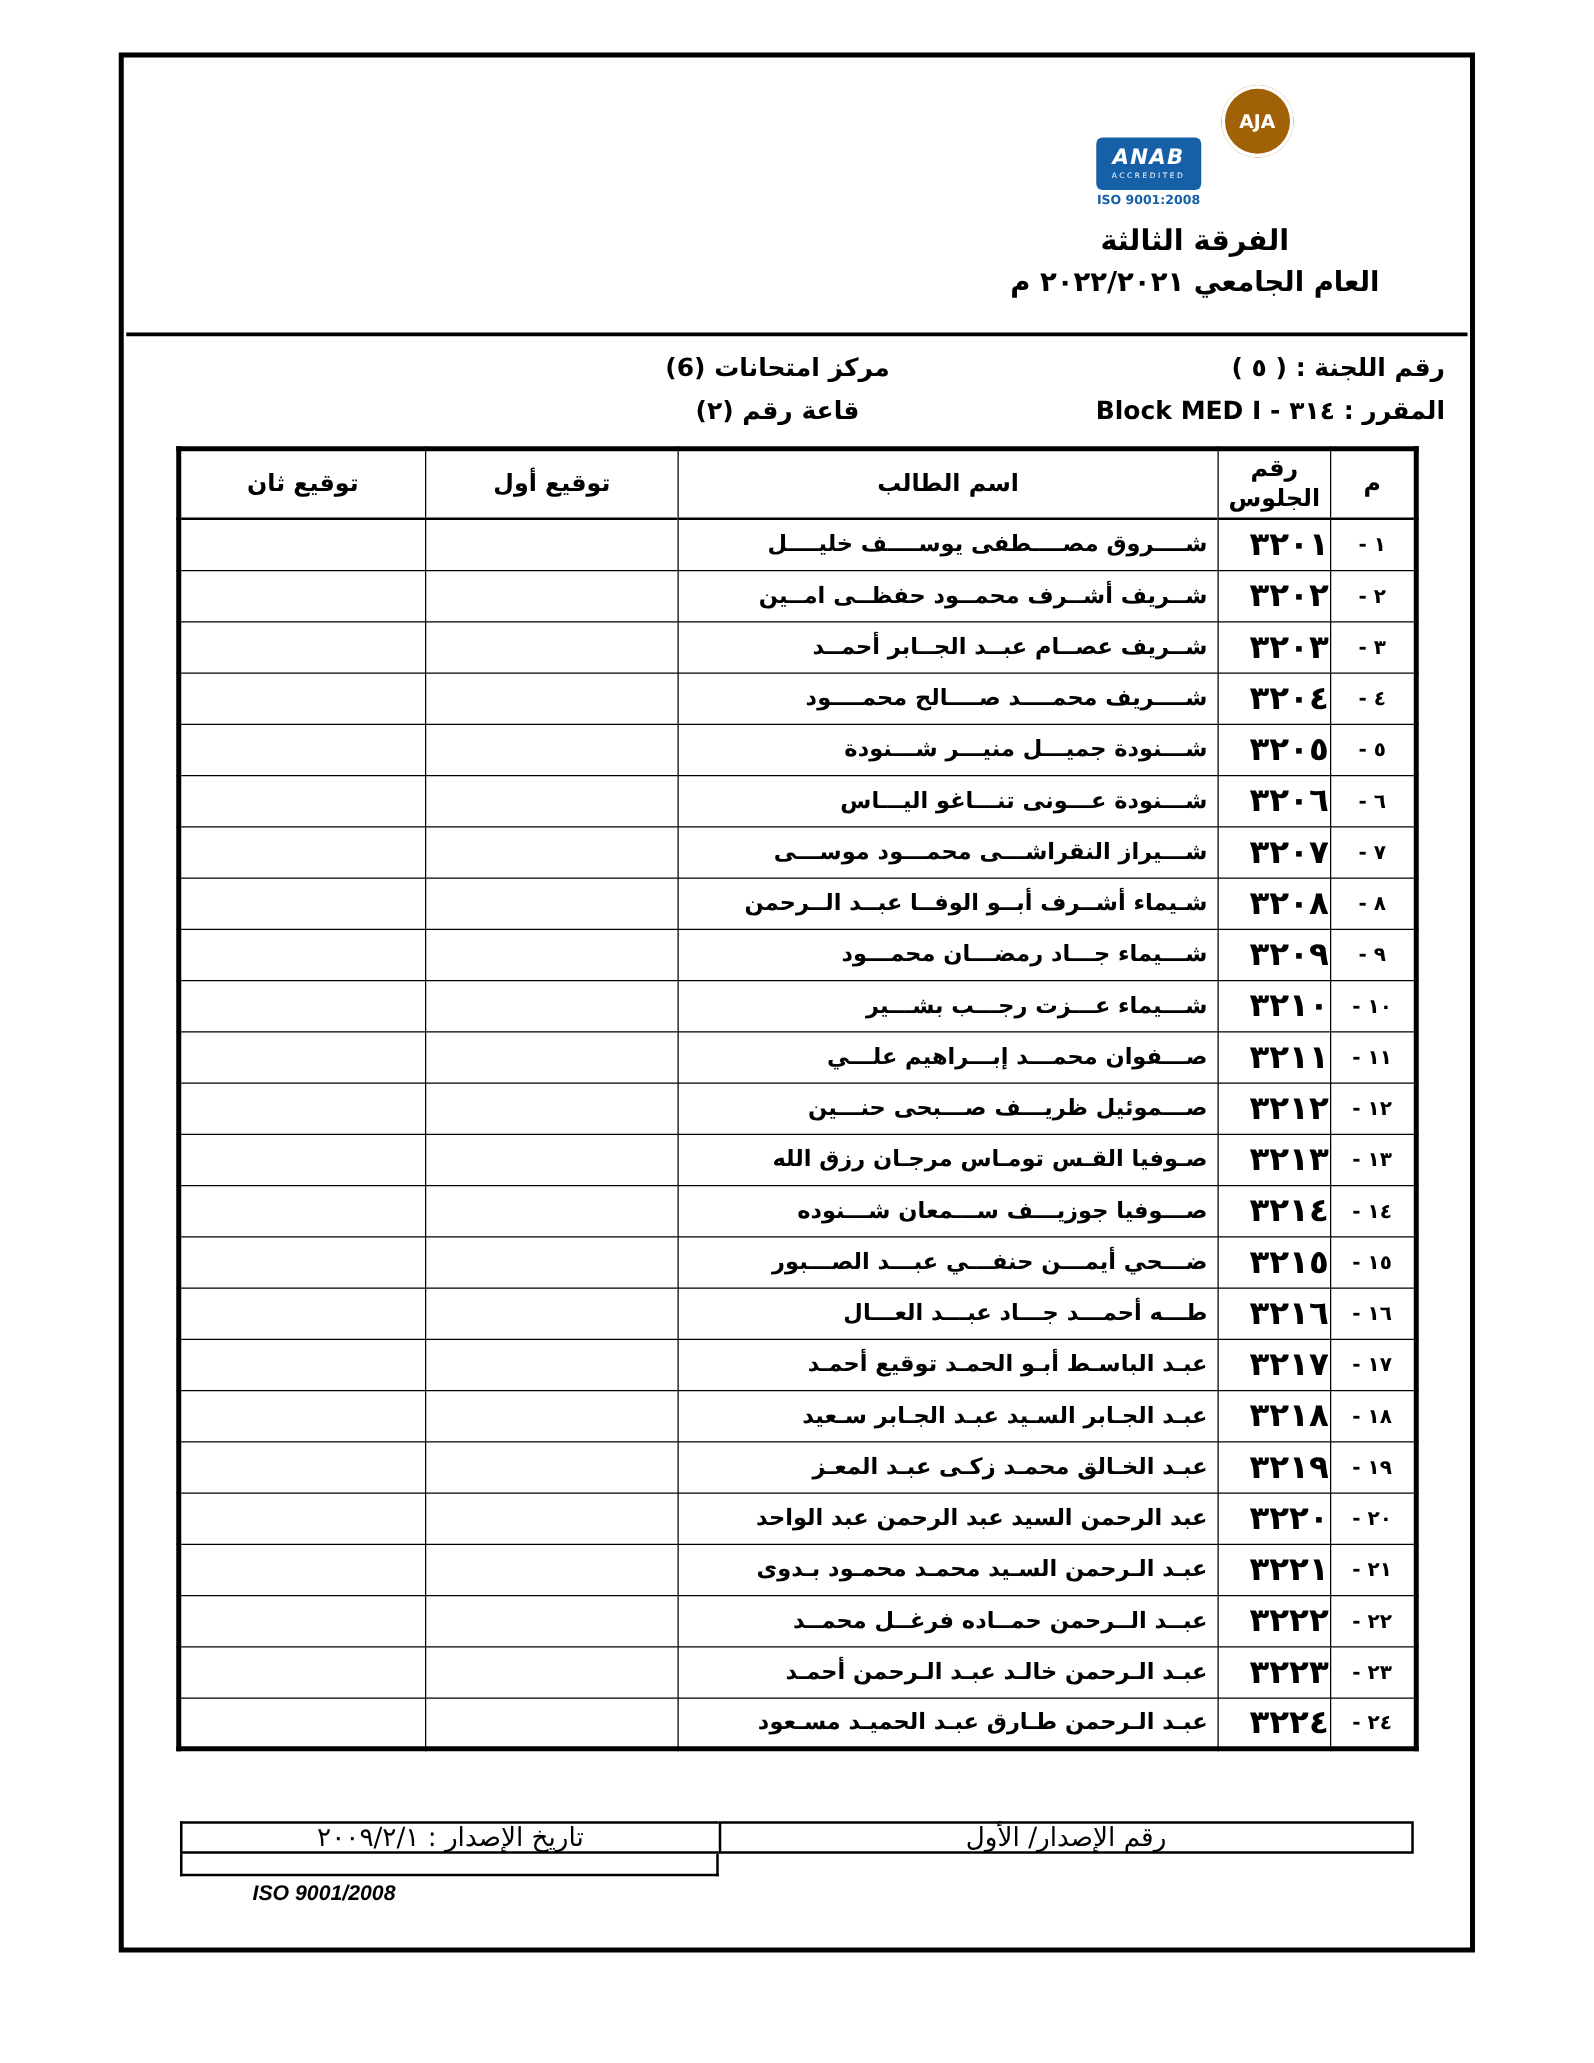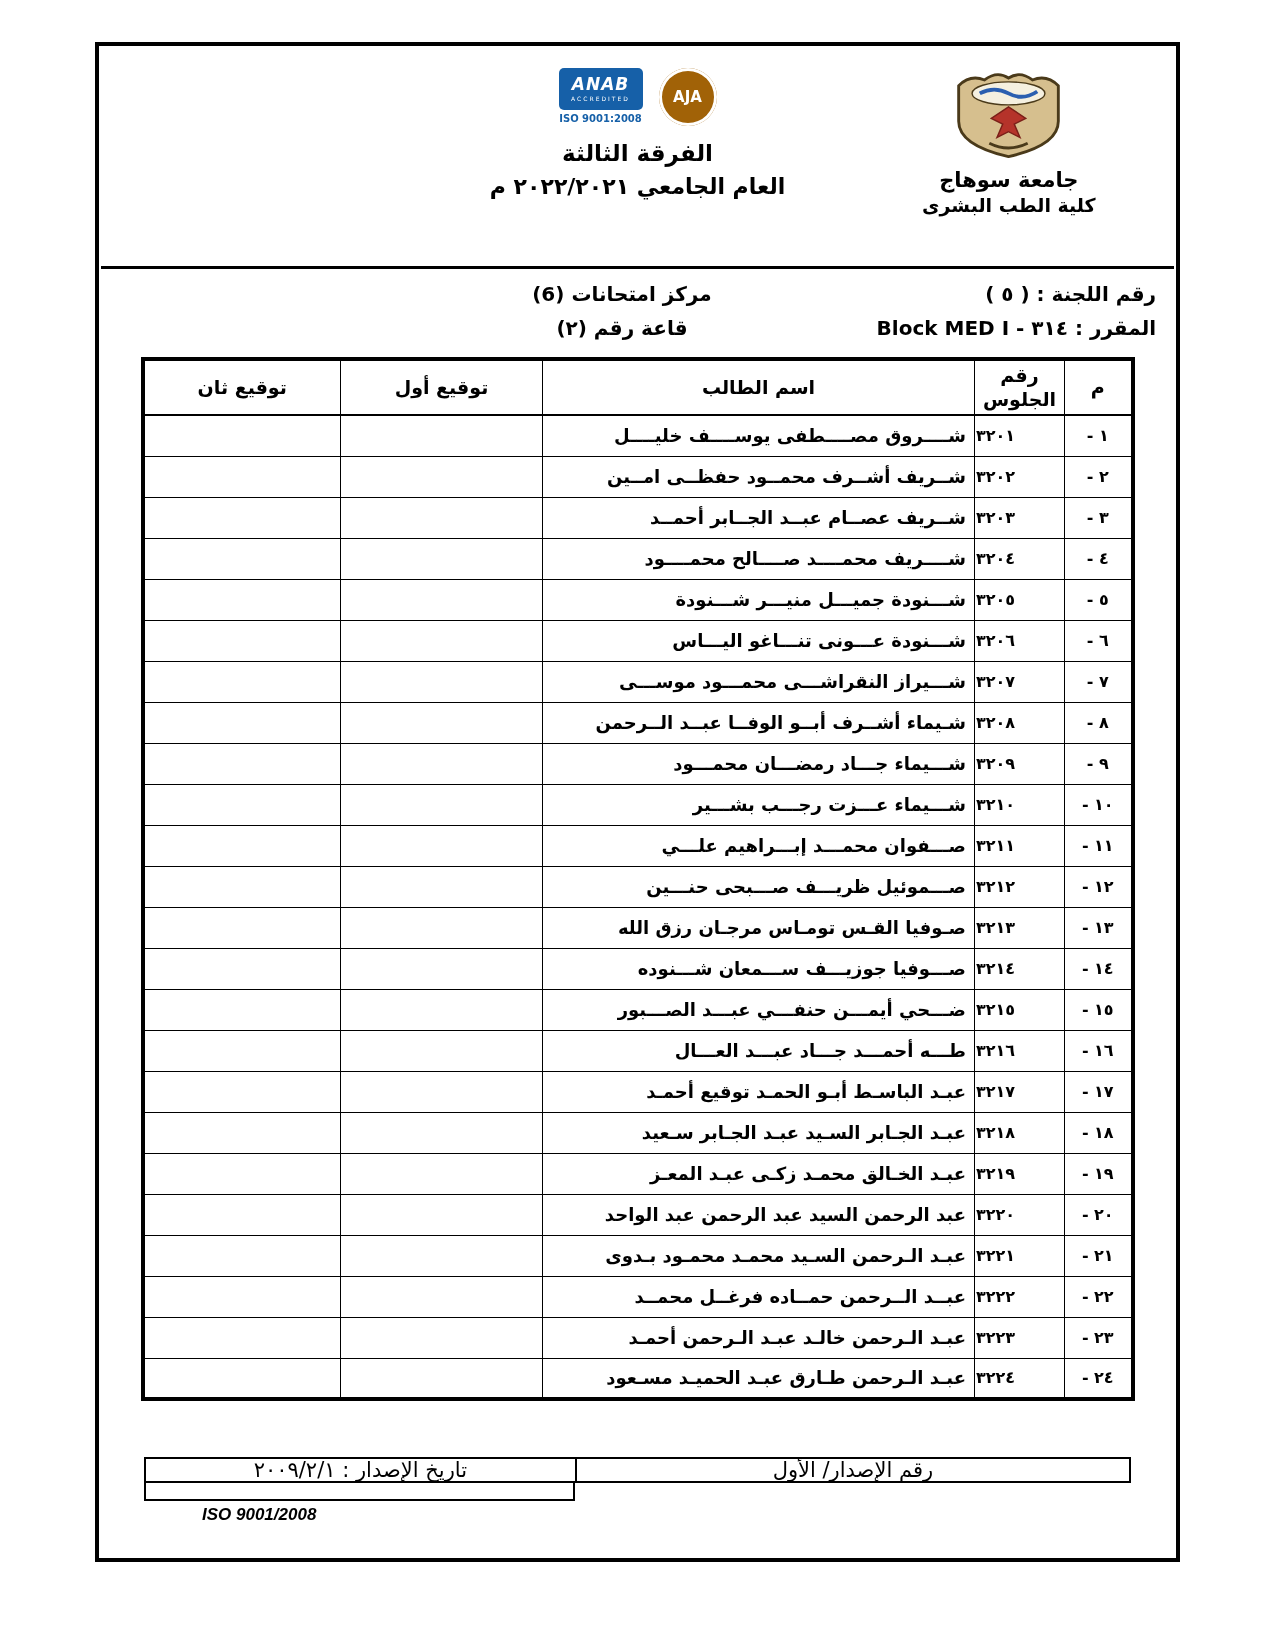--- a/index.html
+++ b/index.html
@@ -15,21 +15,21 @@
   .h-center{width:40%;}
   .h-left{width:30%;}
   .h-txt-lg{font-size:21px;font-weight:bold;margin-top:8px;}
   .h-txt-md{font-size:19px;font-weight:bold;margin-top:2px;}
   .h-txt-sm{font-size:18px;font-weight:bold;margin-top:12px;}
   .h-code{font-size:16px;font-weight:bold;margin-top:4px;}
 
   .logo-row{display:flex;align-items:flex-start;gap:16px;direction:ltr;}
   .anab{display:flex;flex-direction:column;align-items:center;}
   .anab-box{width:84px;height:42px;background:#1660a8;border-radius:5px;color:#fff;
-            display:flex;flex-direction:column;align-items:center;justify-content:center;line-height:1;}
+            display:flex;flex-direction:column;align-items:center;justify-content:center;line-height:1;margin-top:42px;}
   .anab-word{font-size:17px;font-weight:bold;font-style:italic;letter-spacing:1px;}
   .anab-sub{font-size:6px;letter-spacing:2px;margin-top:3px;}
   .anab-iso{font-size:10px;font-weight:bold;color:#1660a8;margin-top:3px;}
   .aja{width:58px;height:58px;border-radius:50%;background:#a16207;color:#fff;
        display:flex;align-items:center;justify-content:center;box-shadow:inset 0 0 0 3px #fff;}
   .aja span{font-size:15px;font-weight:bold;}
   .c-title{font-size:23px;font-weight:bold;margin-top:14px;}
   .c-sub{font-size:22px;font-weight:bold;margin-top:8px;}
 
   .rule{border-top:3px solid #000;margin:2px 2px 0;}
@@ -41,21 +41,21 @@
   .i-b{width:25%;text-align:center;}
   .i-c{width:36%;text-align:center;}
 
   
   .roster{border-collapse:collapse;margin:12px auto 0;table-layout:fixed;width:990px;border:4px solid #000;}
   .roster th,.roster td{border:1px solid #000;overflow:hidden;}
   .roster th{height:56px;font-size:19px;font-weight:bold;line-height:1.25;border-bottom:2px solid #000;text-align:center;}
   .roster td{height:41px;}
   col.w-idx{width:68px;}col.w-seat{width:90px;}col.w-name{width:432px;}col.w-sig1{width:202px;}col.w-sig2{width:198px;}
   td.idx{text-align:center;font-size:16px;font-weight:bold;}
-  td.seat{text-align:left;font-size:16px;font-weight:bold;}
+  td.seat{text-align:right;font-size:26px;font-weight:bold;}
   td.name{text-align:right;font-size:18px;font-weight:bold;padding:0 8px 0 4px;white-space:nowrap;}
 
   
   .footer{margin:56px 45px 0;}
   .fbar{display:flex;}
   .fcell{border:2px solid #000;height:26px;display:flex;align-items:center;justify-content:center;
          font-size:21px;font-weight:normal;}
   .f-right{width:558px;}
   .f-left{width:432px;border-right:none;}
   .fbar2{display:flex;}
@@ -65,31 +65,20 @@
        text-align:left;padding:4px 0 0 58px;direction:ltr;}
 </style>
 </head>
 <body>
 
 <div class="page">
   <div class="outer">
 
     <div class="header">
 
-      <div class="h-col h-right">
-        <svg viewBox="0 0 120 95" width="115" height="92">
-          <path d="M8 18 Q20 6 35 12 Q48 2 60 10 Q72 2 85 12 Q100 6 112 18 L112 55 Q112 80 60 92 Q8 80 8 55 Z" fill="#d6bf8e" stroke="#4a3a1a" stroke-width="3"></path>
-          <ellipse cx="60" cy="26" rx="38" ry="12" fill="#f5f0e0" stroke="#4a3a1a" stroke-width="1.5"></ellipse>
-          <path d="M30 26 Q45 18 60 26 Q75 34 90 24" fill="none" stroke="#2b5fb0" stroke-width="4"></path>
-          <path d="M60 40 L78 52 L66 58 L72 72 L60 66 L48 72 L54 58 L42 52 Z" fill="#b5332a" stroke="#7a1f18" stroke-width="1.5"></path>
-          <path d="M40 78 Q60 88 80 78" fill="none" stroke="#4a3a1a" stroke-width="3"></path>
-        </svg>
-        <div class="h-txt-lg">جامعة سوهاج</div>
-        <div class="h-txt-md">كلية الطب البشرى</div>
-      </div>
 
       <div class="h-col h-center">
         <div class="logo-row">
           <div class="anab">
             <div class="anab-box">
               <span class="anab-word">ANAB</span>
               <span class="anab-sub">ACCREDITED</span>
             </div>
             <div class="anab-iso">ISO 9001:2008</div>
           </div>

